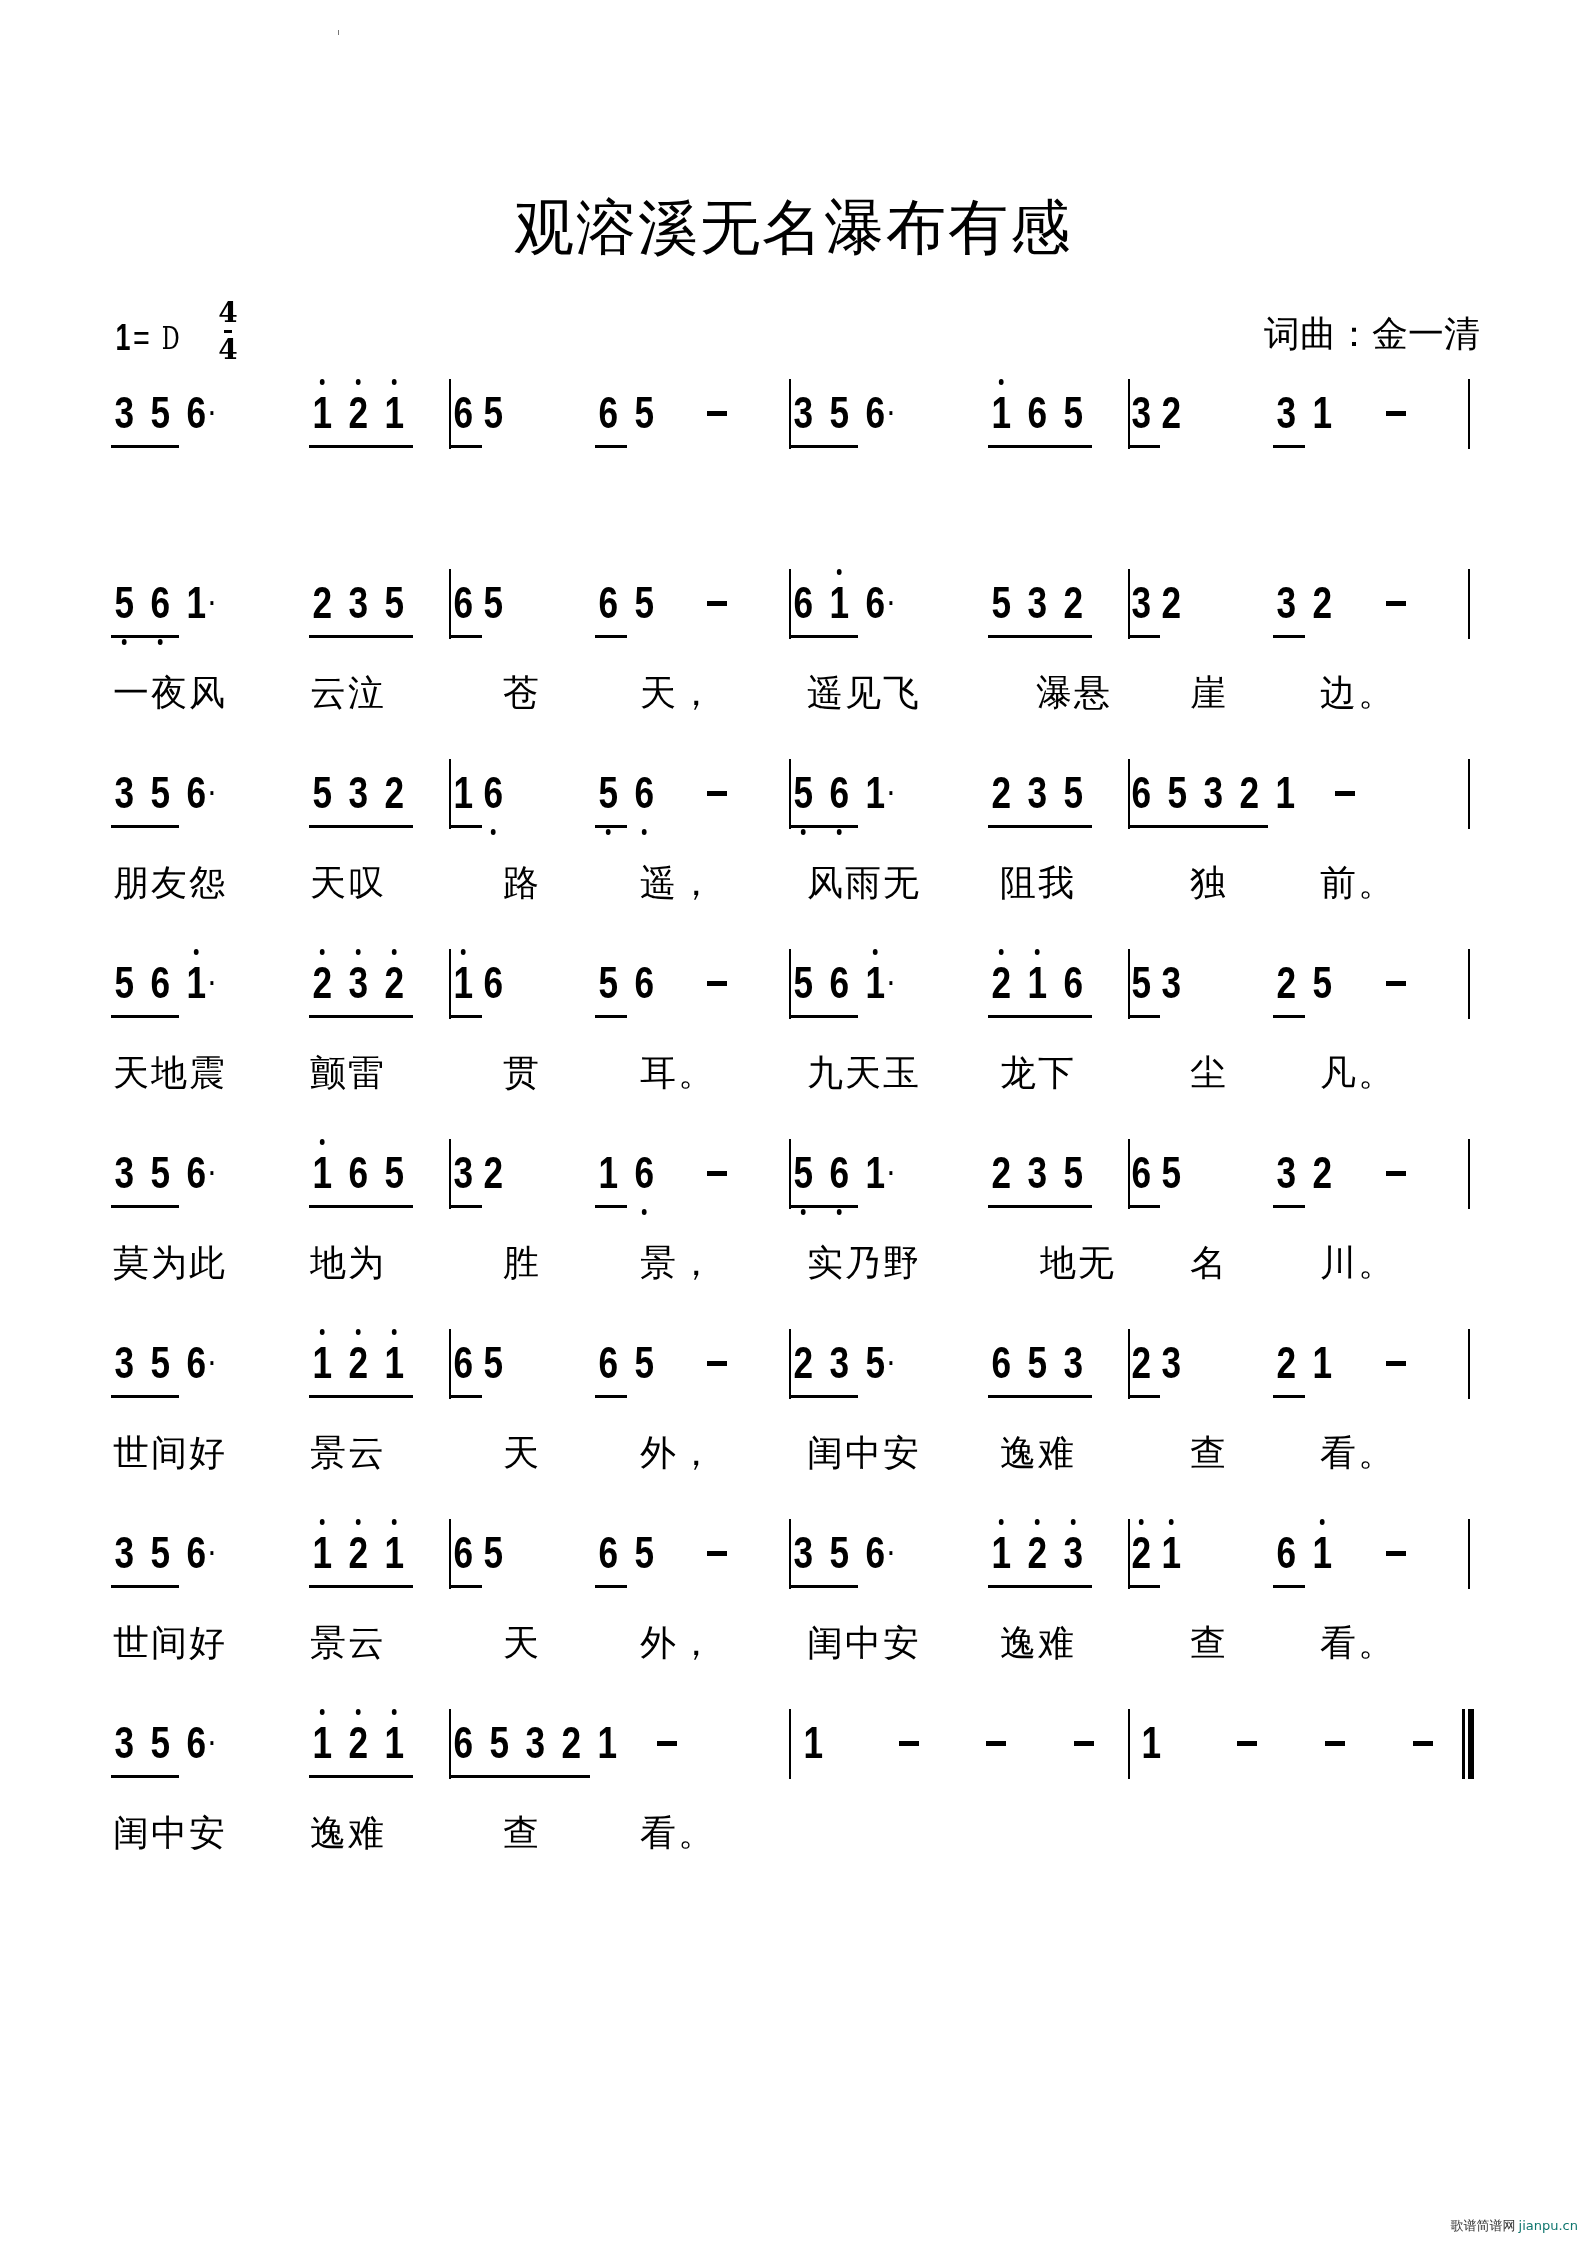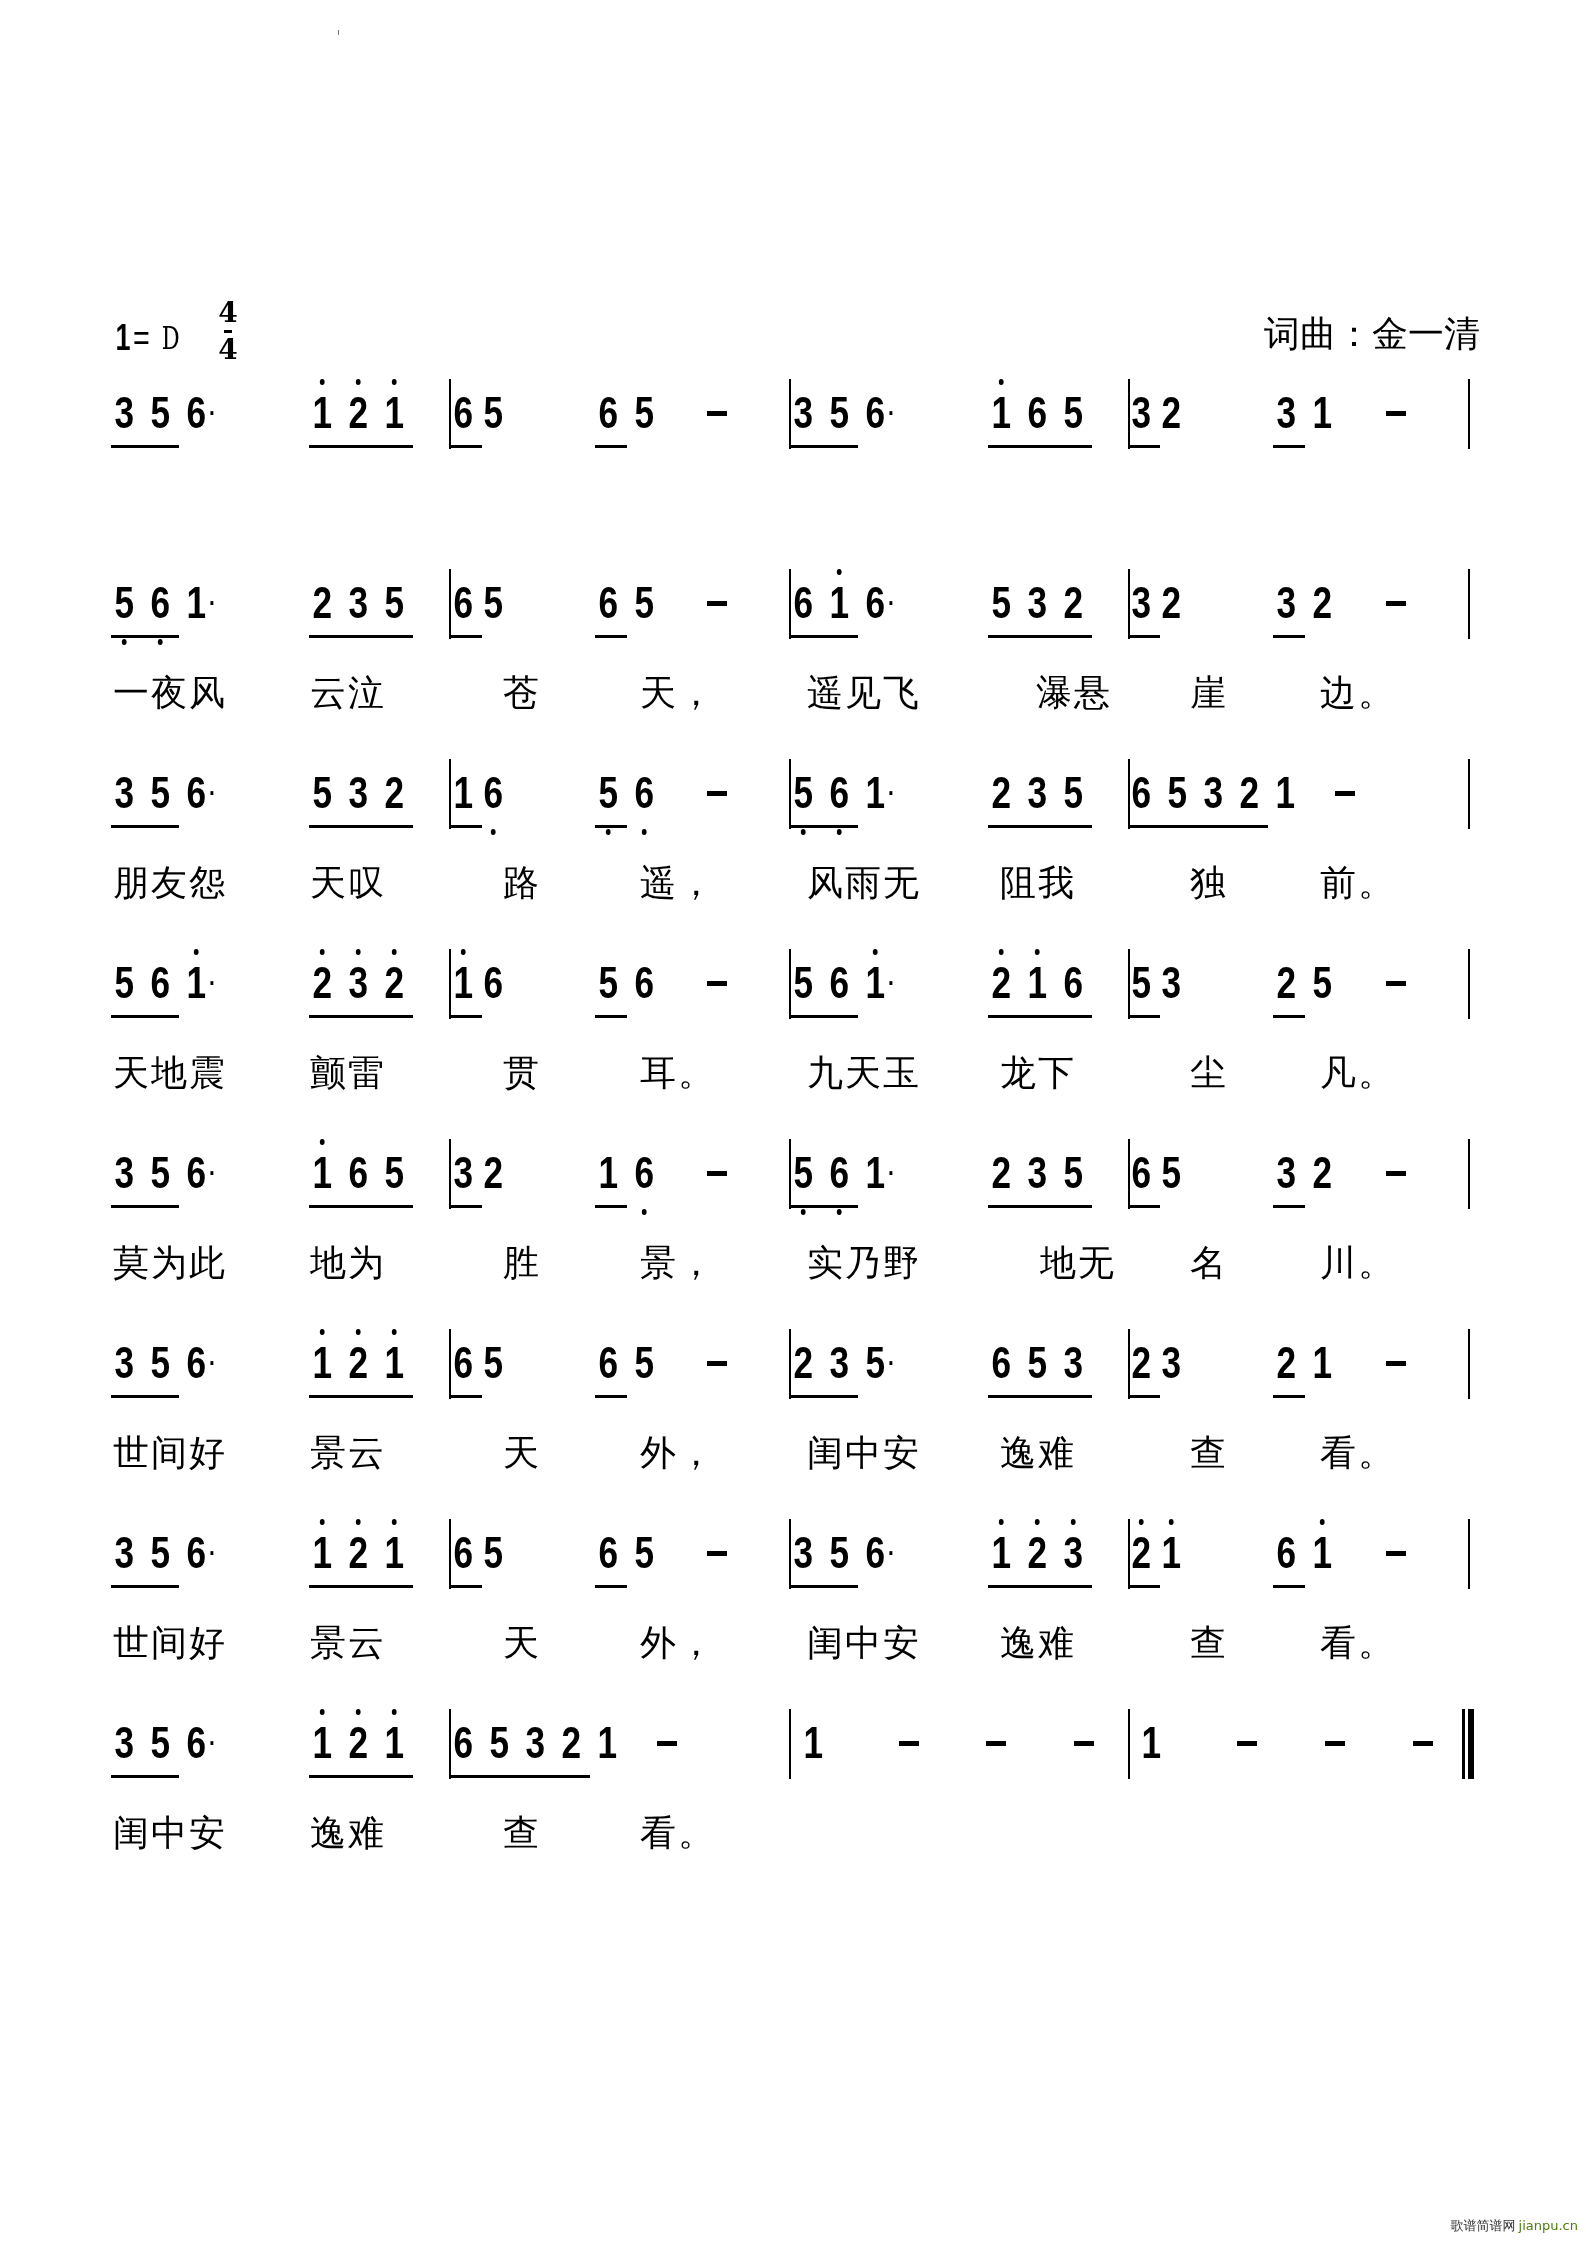--- a/index.html
+++ b/index.html
@@ -26,27 +26,28 @@
   .note .dot-above::before { content: ""; position: absolute; left: 11px; top: -6px; width: 6px; height: 6px; border-radius: 50%; background: #000; }
   .note .dot-below::after { content: ""; position: absolute; left: 11px; top: 64px; width: 6px; height: 6px; border-radius: 50%; background: #000; }
   .note .aug { font-size: 26px; vertical-align: top; margin-left: 2px; }
   .uline { position: absolute; height: 3px; background: #000; top: 60px; }
   .bar { position: absolute; width: 2px; background: #000; top: -6px; height: 70px; }
   .bar.final { width: 3px; }
   .bar.final2 { width: 6px; }
   .dash { position: absolute; top: 26px; width: 20px; height: 5px; background: #000; }
   .lyric { position: absolute; top: 94px; font-size: 36px; font-family: "DejaVu Serif", serif; letter-spacing: 2px; white-space: nowrap; }
   .watermark { position: absolute; right: 8px; bottom: 10px; font-size: 13px; color: #333; font-family: "DejaVu Sans", sans-serif; }
-  .watermark .url { color: #4d7c0f; margin-left: 3px; }
+  .watermark .url { color: #0f766e; margin-left: 3px; }
 </style>
 </head>
 <body>
 
 <div class="page-edge">
   <div class="tick-mark"></div>
+  <div class="title">观溶溪无名瀑布有感</div>
 
   <div class="key">
     <span class="one">1</span>
     <span class="eq">=</span>
     <span class="d">D</span>
   </div>
   <div class="timesig">
     <div>4</div>
     <div class="frac-line"></div>
     <div>4</div>

